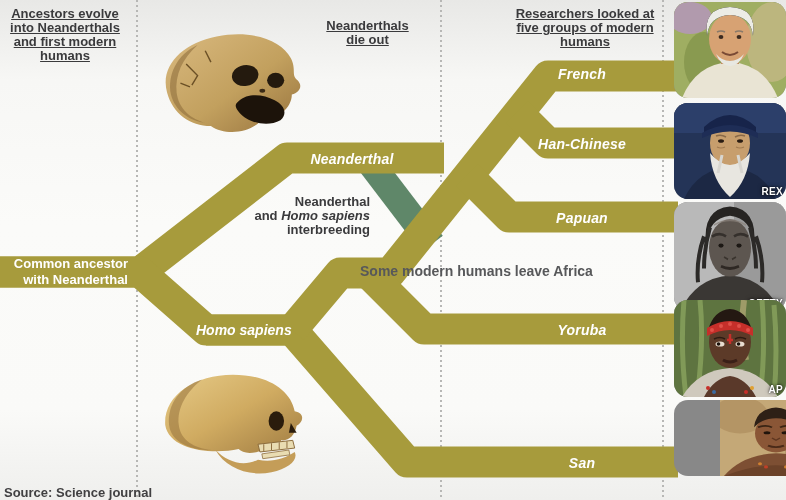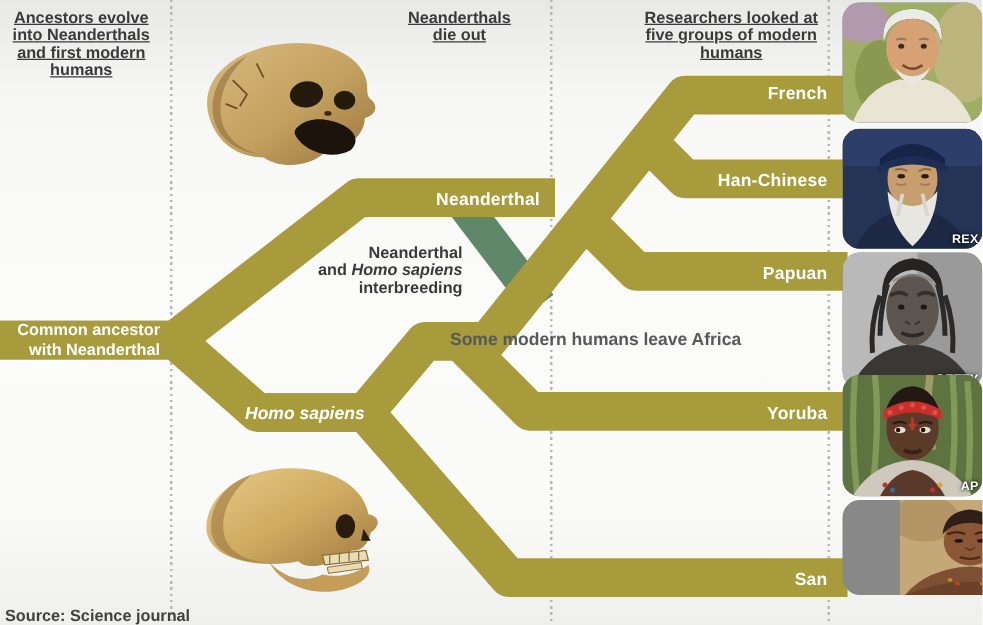--- a/index.html
+++ b/index.html
@@ -13,21 +13,21 @@
     background:repeating-linear-gradient(to bottom,#b7b7b5 0 2px,transparent 2px 5px);
   }
   svg{display:block;}
   #tree{position:absolute;left:0;top:0;}
   .hdr{
     position:absolute;font-size:13px;line-height:14px;font-weight:bold;
     color:#3a3a3c;text-align:center;white-space:pre-line;text-decoration:underline;
   }
   .bar-label{
     position:absolute;color:#fff;font-weight:bold;font-size:14px;
-    text-align:right;width:160px;letter-spacing:.2px;
+    text-align:center;width:160px;letter-spacing:.2px;font-style:italic;
   }
   .root-label{
     position:absolute;color:#fff;font-weight:bold;font-size:13px;line-height:16px;
     text-align:right;white-space:pre-line;width:128px;left:0;top:256px;
   }
   .hs-label{position:absolute;color:#fff;font-weight:bold;font-style:italic;font-size:14px;left:196px;top:322px;}
   .interbreed{
     position:absolute;left:170px;top:195px;width:200px;text-align:right;
     color:#3a3a3c;font-weight:bold;font-size:13px;line-height:14px;
   }
@@ -108,21 +108,21 @@
       <path d="M368,273 L424,329 L678,329"></path>
       <path d="M517,112 L548,143 L678,143"></path>
       <path d="M467,175 L509,217 L678,217"></path>
     </g>
   </svg>
 
   <div class="hdr" style="left:0;width:130px;top:7px;">Ancestors evolve
 into Neanderthals
 and first modern
 humans</div>
-  <div class="hdr" style="left:300px;width:135px;top:7px;">Neanderthals
+  <div class="hdr" style="left:300px;width:135px;top:19px;">Neanderthals
 die out</div>
   <div class="hdr" style="left:510px;width:150px;top:7px;">Researchers looked at
 five groups of modern
 humans</div>
 
   <div class="root-label">Common ancestor
 with Neanderthal</div>
   <div class="bar-label" style="left:272px;top:151px;">Neanderthal</div>
   <div class="hs-label">Homo sapiens</div>
 

